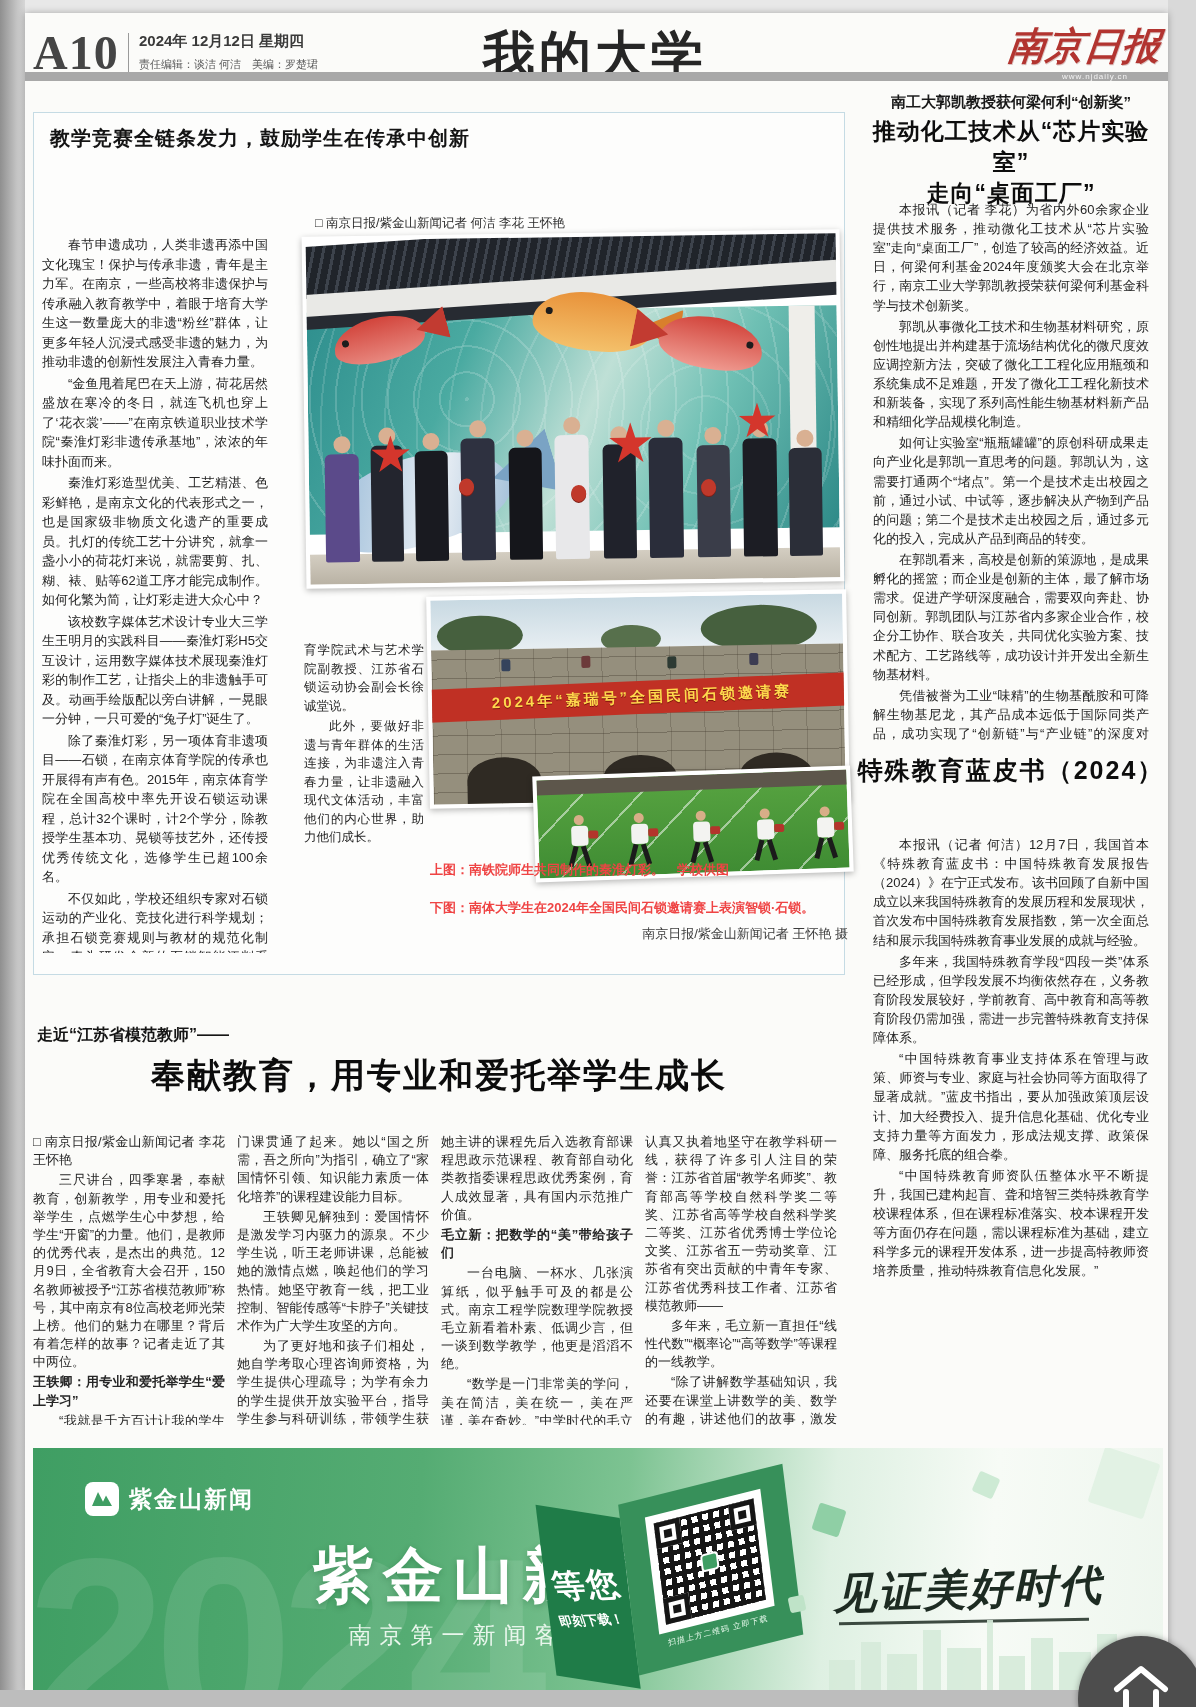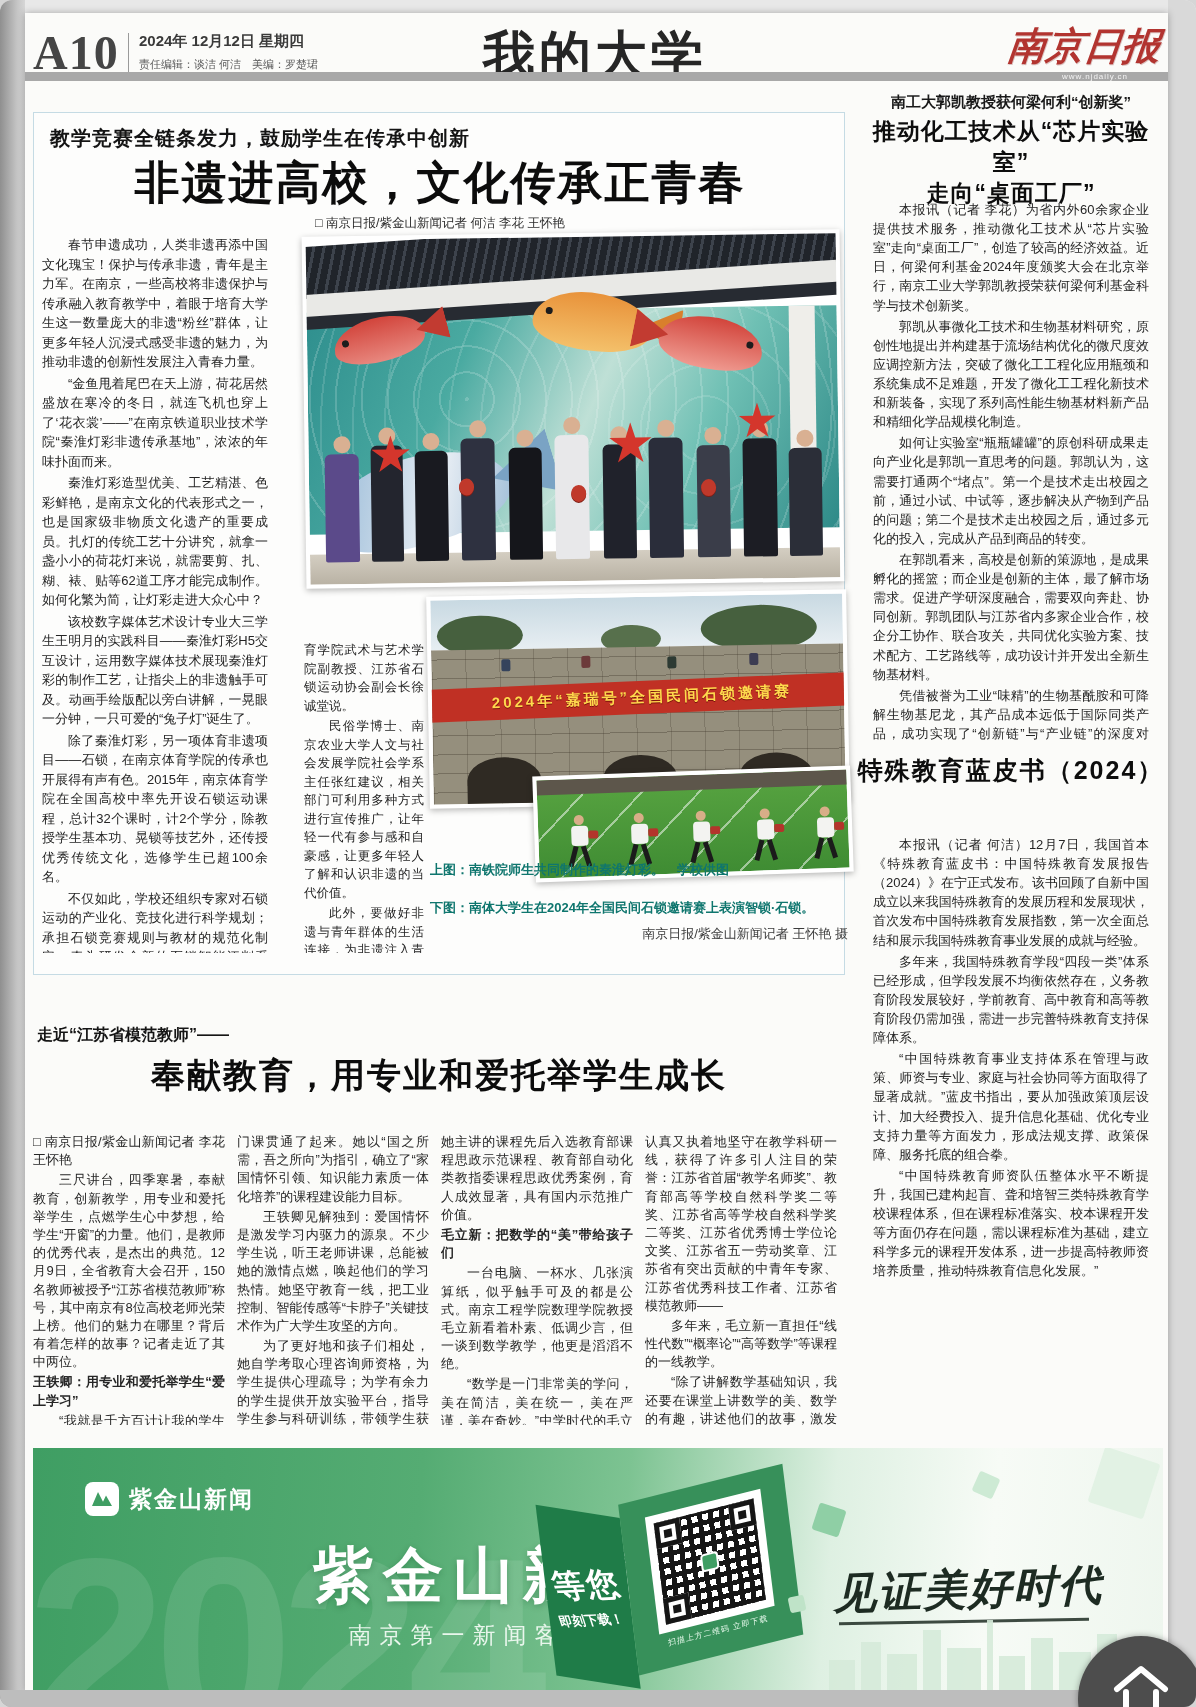--- a/index.html
+++ b/index.html
@@ -1,18 +1,18 @@
 <!DOCTYPE html>
 <html><head>
 <meta charset="utf-8">
 <style>
   html,body{margin:0;padding:0;background:#d6d6d6;}
   *{box-sizing:border-box;}
   .page{position:relative;width:1196px;height:1707px;background:#dedede;overflow:hidden;
-        font-family:"Liberation Sans","DejaVu Sans",sans-serif;color:#1f1f1f;border-radius:12px;}
+        font-family:"Liberation Sans","DejaVu Sans",sans-serif;color:#1f1f1f;}
   .left-margin{position:absolute;left:0;top:0;width:25px;height:1707px;
         background:linear-gradient(90deg,#8f8f8f,#c6c6c6 70%,#d6d6d6);}
   .right-margin{position:absolute;left:1168px;top:0;width:28px;height:1707px;background:#d9d9d9;}
   .top-margin{position:absolute;left:0;top:0;width:1196px;height:13px;background:#e8e8e8;}
   .bottom-bar{position:absolute;left:0;top:1690px;width:1196px;height:17px;background:#bdbdbd;}
   .paper{position:absolute;left:25px;top:13px;width:1143px;height:1679px;background:#fbfbf9;
         box-shadow:0 0 7px rgba(0,0,0,.28);}
 
   
   .page-no{position:absolute;left:8px;top:12px;font-family:"Liberation Serif","DejaVu Serif",serif;
@@ -89,21 +89,21 @@
         linear-gradient(#58a441,#3f8c33);}
   .ph3-stand{position:absolute;left:0;top:0;width:100%;height:15px;background:#5d564b;}
   .perf{position:absolute;bottom:8px;width:30px;height:54px;}
   .perf .phead{width:10px;height:10px;border-radius:50%;background:#d8ae88;margin:0 auto;}
   .perf .ptorso{width:17px;height:20px;background:#f3f3f1;border-radius:4px;margin:1px auto 0;}
   .perf .pleg1,.perf .pleg2{position:absolute;width:5px;height:21px;background:#1b1b1b;top:31px;}
   .perf .pleg1{left:6px;transform:rotate(16deg);}
   .perf .pleg2{right:6px;transform:rotate(-16deg);}
   .perf .lock{position:absolute;width:10px;height:8px;background:#b3352b;border-radius:2px;top:16px;right:-4px;}
 
-  .cap{position:absolute;left:396px;width:418px;font-size:13px;color:#0f766e;font-weight:600;}
+  .cap{position:absolute;left:396px;width:418px;font-size:13px;color:#ef4444;font-weight:600;}
   .cap-credit{text-align:right;font-weight:400;color:#3b3b3b;}
 
   
   .rr{position:absolute;left:832px;top:80px;width:308px;}
   .rr-kicker{width:100%;text-align:center;font-size:15px;font-weight:800;color:#191919;}
   .rr-headline{width:100%;text-align:center;font-size:23px;font-weight:900;color:#0d0d0d;line-height:1.35;letter-spacing:1px;}
   .rr-body{overflow:hidden;}
   .rr-body p{margin:0 16px 2px;font-size:13px;line-height:1.47;text-align:justify;text-indent:2em;color:#242424;}
   .r1-head{margin:4px 0 8px;}
   .r2-head{position:absolute;left:832px;top:737px;width:308px;text-align:center;
@@ -177,21 +177,20 @@
     <div class="hdr-divider"></div>
     <div class="hdr-date">2024年 12月12日 星期四</div>
     <div class="hdr-editors">责任编辑：谈洁 何洁　美编：罗楚珺</div>
     <div class="section-title">我的大学</div>
     <div class="masthead">南京日报</div>
     <div class="hdr-bar"></div>
     <div class="hdr-url">www.njdaily.cn</div>
 
     <div class="main-box">
       <div class="kicker">教学竞赛全链条发力，鼓励学生在传承中创新</div>
-      <div class="main-headline">非遗进高校，文化传承正青春</div>
       <div class="main-byline">□ 南京日报/紫金山新闻记者 何洁 李花 王怀艳</div>
 
       <div class="main-col1 col-text">
         <p>春节申遗成功，人类非遗再添中国文化瑰宝！保护与传承非遗，青年是主力军。在南京，一些高校将非遗保护与传承融入教育教学中，着眼于培育大学生这一数量庞大的非遗“粉丝”群体，让更多年轻人沉浸式感受非遗的魅力，为推动非遗的创新性发展注入青春力量。</p>
         <p>“金鱼甩着尾巴在天上游，荷花居然盛放在寒冷的冬日，就连飞机也穿上了‘花衣裳’——”在南京铁道职业技术学院“秦淮灯彩非遗传承基地”，浓浓的年味扑面而来。</p>
         <p>秦淮灯彩造型优美、工艺精湛、色彩鲜艳，是南京文化的代表形式之一，也是国家级非物质文化遗产的重要成员。扎灯的传统工艺十分讲究，就拿一盏小小的荷花灯来说，就需要剪、扎、糊、裱、贴等62道工序才能完成制作。如何化繁为简，让灯彩走进大众心中？</p>
         <p>该校数字媒体艺术设计专业大三学生王明月的实践科目——秦淮灯彩H5交互设计，运用数字媒体技术展现秦淮灯彩的制作工艺，让指尖上的非遗触手可及。动画手绘版配以旁白讲解，一晃眼一分钟，一只可爱的“兔子灯”诞生了。</p>
         <p>除了秦淮灯彩，另一项体育非遗项目——石锁，在南京体育学院的传承也开展得有声有色。2015年，南京体育学院在全国高校中率先开设石锁运动课程，总计32个课时，计2个学分，除教授学生基本功、晃锁等技艺外，还传授优秀传统文化，选修学生已超100余名。</p>
         <p>不仅如此，学校还组织专家对石锁运动的产业化、竞技化进行科学规划；承担石锁竞赛规则与教材的规范化制定；牵头研发全新的石锁智能评判系统，使竞技更公平、公正、透明。</p>
 
@@ -284,21 +283,20 @@
           <div class="star" style="left:300px;top:186px;width:44px;height:44px;"></div>
           <div class="star" style="left:430px;top:168px;width:38px;height:38px;"></div>
           <div class="lantern" style="left:150px;top:240px;"></div>
           <div class="lantern" style="left:262px;top:248px;"></div>
           <div class="lantern" style="left:392px;top:244px;"></div>
         </div>
       </div>
 
       <div class="main-col2 col-text">
         <p style="text-indent:0;">育学院武术与艺术学院副教授、江苏省石锁运动协会副会长徐诚堂说。</p>
-        <p>民俗学博士、南京农业大学人文与社会发展学院社会学系主任张红建议，相关部门可利用多种方式进行宣传推广，让年轻一代有参与感和自豪感，让更多年轻人了解和认识非遗的当代价值。</p>
         <p>此外，要做好非遗与青年群体的生活连接，为非遗注入青春力量，让非遗融入现代文体活动，丰富他们的内心世界，助力他们成长。</p>
       </div>
 
       <div class="photo photo2">
         <div class="photo-inner">
           <div class="ph2-sky"></div>
           <div class="tree" style="left:6px;top:16px;width:86px;height:40px;"></div>
           <div class="tree" style="right:26px;top:10px;width:116px;height:46px;"></div>
           <div class="tree" style="left:170px;top:28px;width:60px;height:28px;background:#57704c;"></div>
           <div class="ph2-wall"></div>

